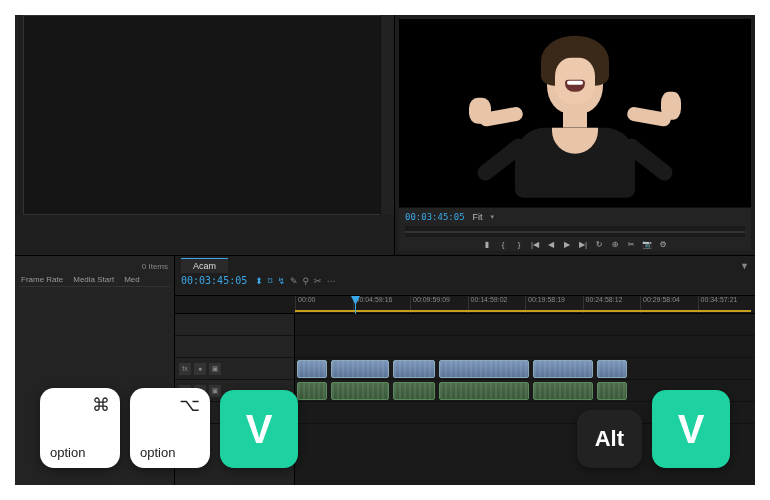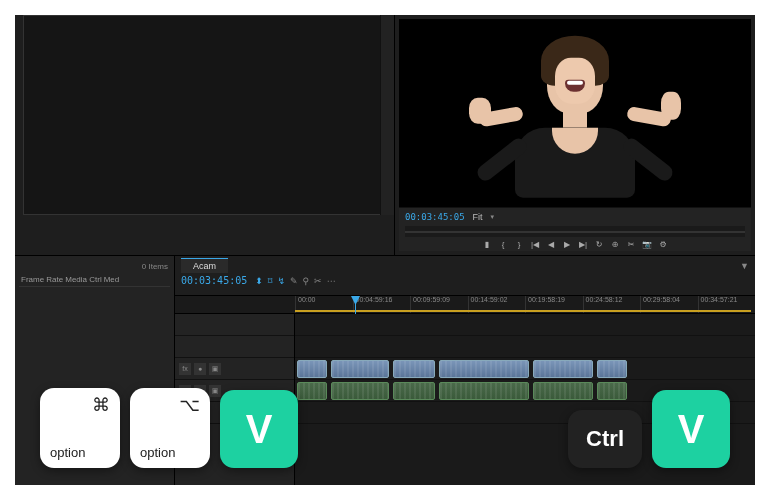--- a/index.html
+++ b/index.html
@@ -31,21 +31,21 @@
 .tc{color:#3aa8e8;font-size:9px;font-family:monospace}
 .fit{color:#bbb;font-size:9px}
 .dd{color:#888;font-size:7px}
 .scrub{height:12px;background:#1a1a1a;margin:0 6px;position:relative}
 .scrub-bar{position:absolute;left:0;right:0;top:5px;height:2px;background:#333}
 .play-row{display:flex;align-items:center;justify-content:center;height:14px;gap:6px}
 .pbtn{width:10px;height:10px;color:#aaa;font-size:8px;cursor:pointer;display:flex;align-items:center;justify-content:center}
 .lower{flex:1;display:flex;background:#000000;border-top:1px solid #000}
 .proj{flex:0 0 160px;background:#232323;border-right:1px solid #000;padding:4px}
 .proj-hdr{color:#888;font-size:8px;text-align:right;padding:2px}
-.proj-cols{display:flex;gap:2px;padding:2px;color:#999;font-size:8px;border-bottom:1px solid #333}
+.proj-cols{display:flex;gap:10px;padding:2px;color:#999;font-size:8px;border-bottom:1px solid #333}
 .timeline{flex:1;background:#1e1e1e;display:flex;flex-direction:column}
 .tl-hdr{height:40px;border-bottom:1px solid #000;padding:2px 6px}
 .seq-tab{display:inline-block;background:#2a2a2a;color:#ddd;font-size:9px;padding:2px 12px;border-top:1px solid #3aa8e8}
 .tl-info{display:flex;align-items:center;gap:8px;margin-top:2px}
 .tl-tc{color:#3aa8e8;font-size:10px;font-family:monospace}
 .tl-icons{display:flex;gap:5px}
 .tl-ico{color:#3aa8e8;font-size:9px;cursor:pointer}
 .tl-ico.gray{color:#888}
 .ruler{height:18px;background:#1a1a1a;display:flex;position:relative;border-bottom:1px solid #000;padding-left:120px}
 .ruler-mark{flex:1;color:#888;font-size:7px;border-left:1px solid #333;padding-left:2px;position:relative}
@@ -127,21 +127,21 @@
         </div>
       </div>
     </div>
   </div>
 
   <div class="lower">
     <div class="proj">
       <div class="proj-hdr">0 Items</div>
       <div class="proj-cols">
         <span>Frame Rate</span>
-        <span>Media Ctrl</span>
+        <span>Media Start</span>
         <span>Med</span>
       </div>
     </div>
 
     <div class="timeline">
       <div class="tl-hdr">
         <div style="display:flex;justify-content:space-between;align-items:center">
           <span class="seq-tab">Acam</span>
           <span class="tl-ico gray">▼</span>
         </div>
@@ -240,15 +240,15 @@
   <div class="key key-mac">
     <div class="sym">⌘</div>
     <div class="lbl">option</div>
   </div>
   <div class="key key-mac">
     <div class="sym">⌥</div>
     <div class="lbl">option</div>
   </div>
   <div class="key key-v">V</div>
   <div class="spacer"></div>
-  <div class="key key-win">Ctrl</div>
+  <div class="key key-win">Alt</div>
   <div class="key key-v">V</div>
 </div>
 
 </body></html>

